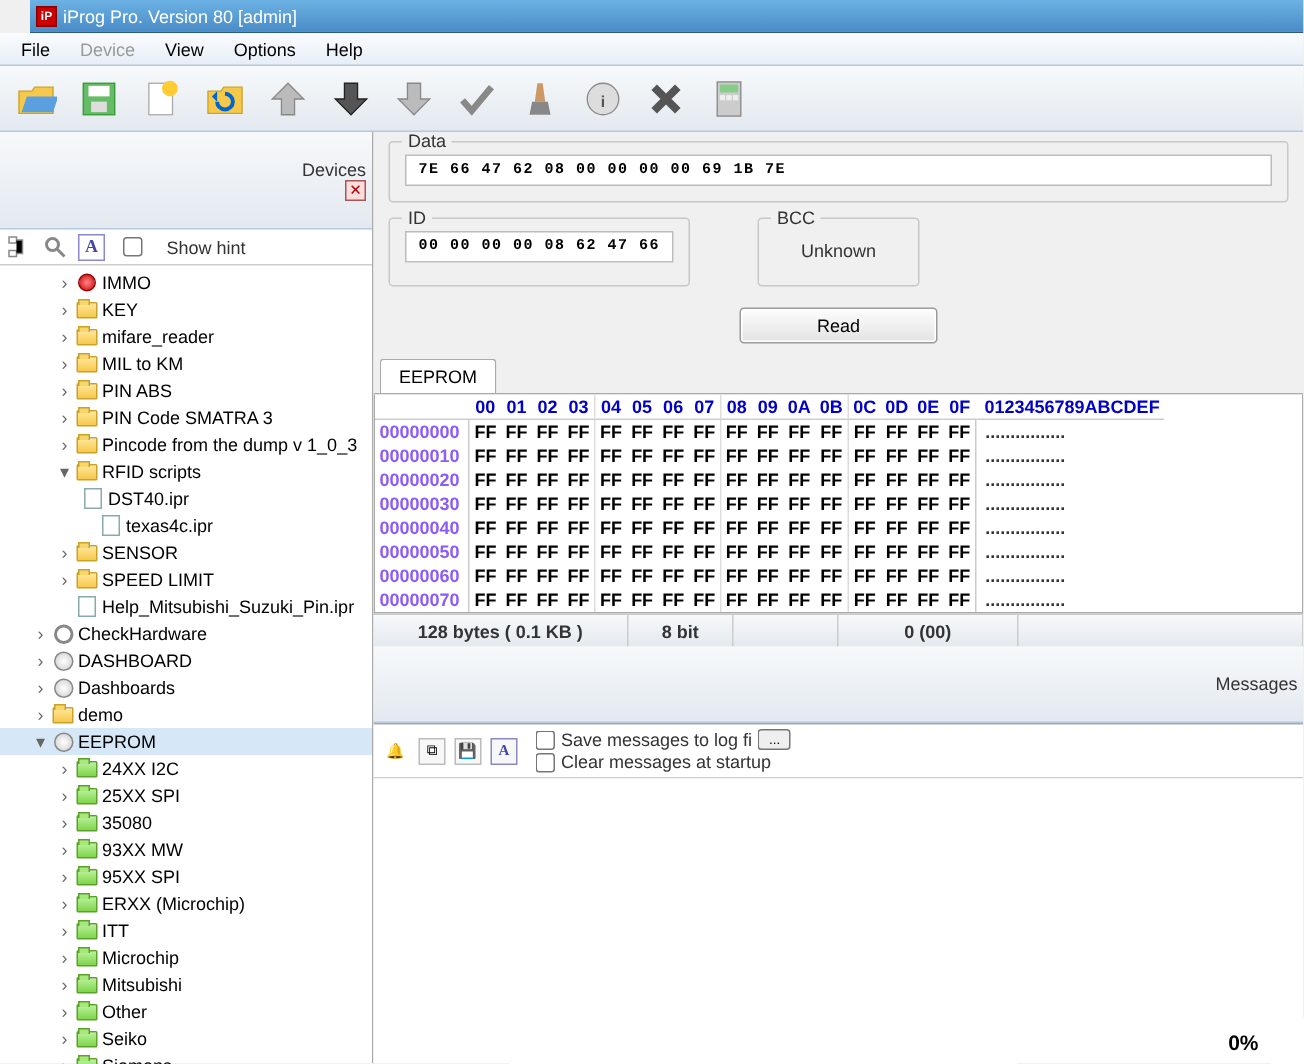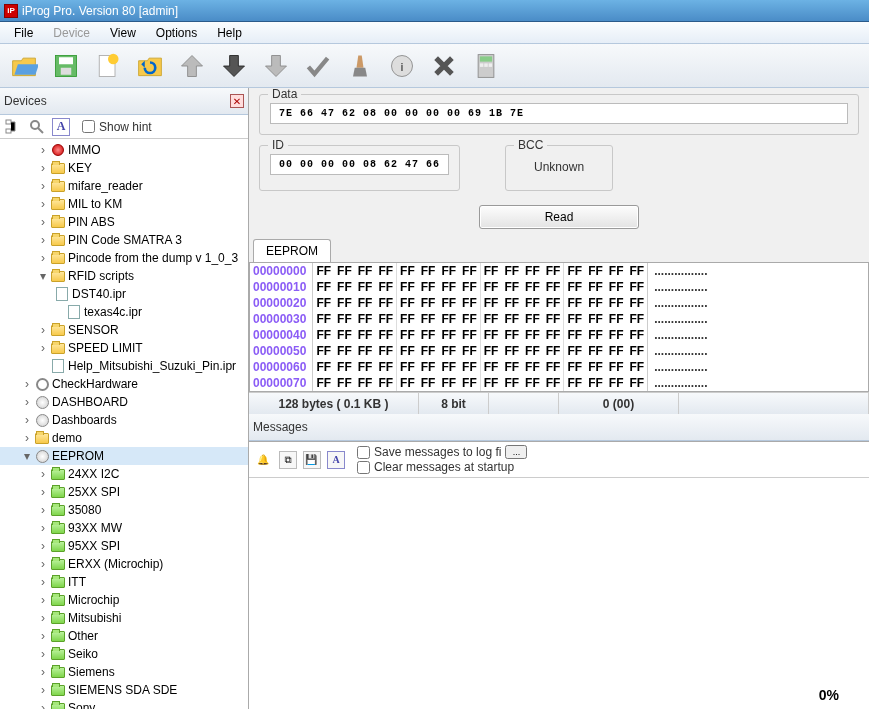--- a/index.html
+++ b/index.html
@@ -1,37 +1,37 @@
 <!DOCTYPE html>
 <html><head>
 <meta charset="utf-8">
 <style>
 * { box-sizing: border-box; margin: 0; padding: 0; font-family: "Segoe UI", Tahoma, sans-serif; font-size: 12px; }
 body { background: #f0f0f0; width: 869px; height: 709px; overflow: hidden; display: flex; flex-direction: column; }
 
-.titlebar { background: linear-gradient(#6cb2e4,#4a8cc7); height: 22px; display: flex; align-items: center; padding: 0 4px; border-bottom: 1px solid #2a5a8a; }
+.titlebar { background: linear-gradient(#6cb2e4,#4a8cc7); height: 22px; display: flex; align-items: center; padding: 0 4px; border-bottom: 1px solid #2a5a8a; margin-left: 20px; }
 .titlebar .tb-icon { width: 14px; height: 14px; background: #c00; border: 1px solid #800; margin-right: 4px; display:flex;align-items:center;justify-content:center;color:#fff;font-size:8px;font-weight:bold;}
 .titlebar .tb-title { color: #fff; font-size: 12px; }
 
 .menubar { background: linear-gradient(#fafcfe,#e6eef7); height: 22px; display: flex; align-items: center; border-bottom: 1px solid #b5c8dd; padding-left: 4px; }
 .menubar .menu-item { padding: 2px 10px; color: #000; cursor: default; }
 .menubar .menu-item.disabled { color: #999; }
 
 .toolbar { background: linear-gradient(#f7f9fb,#e3e9f0); height: 44px; display: flex; align-items: center; border-bottom: 1px solid #b5c8dd; padding-left: 4px; gap: 2px; }
 .toolbar .tb-btn { width: 40px; height: 36px; display:flex; align-items:center; justify-content:center; border: 1px solid transparent; }
 .toolbar svg { width: 28px; height: 28px; }
 
 .workspace { flex: 1; display: flex; overflow: hidden; }
 
 .devices-panel { width: 249px; background: #fff; display:flex; flex-direction:column; border-right:1px solid #aaa;}
-.panel-title { background: linear-gradient(#f7f9fb,#e3e9f0); border-bottom:1px solid #b5c8dd; padding:6px 4px; display:flex; align-items:flex-start; justify-content:space-between; font-family: "Segoe UI", Tahoma; color:#333;}
+.panel-title { background: linear-gradient(#f7f9fb,#e3e9f0); border-bottom:1px solid #b5c8dd; padding:18px 4px; display:flex; align-items:flex-end; justify-content:space-between; font-family: "Segoe UI", Tahoma; color:#333;flex-direction:column;}
 .panel-title .pt-close { width:14px; height:14px; border:1px solid #a55; background:#fdd; color:#a00; font-size:10px; display:flex;align-items:center;justify-content:center;}
 .devices-toolbar { border-bottom:1px solid #ccc; height:24px; display:flex; align-items:center; padding:0 4px; gap:6px;}
 .devices-toolbar .dt-ico { width:18px;height:18px; display:flex;align-items:center;justify-content:center;}
-.devices-toolbar .dt-check { display:flex; align-items:center; gap:4px; margin-left:6px; color:#333;}
+.devices-toolbar .dt-check { display:flex; align-items:center; gap:16px; margin-left:6px; color:#333;}
 .devices-toolbar input[type=checkbox]{ width:13px;height:13px;}
 
 .tree { flex:1; overflow-y:auto; overflow-x:hidden; padding:2px 0;}
 .tree-row { display:flex; align-items:center; height:18px; padding-right:4px; white-space:nowrap; cursor:default;}
 .tree-row.selected { background:#d6e8f8;}
 .tw { display:inline-block; width:14px; text-align:center; color:#666; font-size:12px;}
 .tree-ico { width:16px; height:14px; display:inline-flex; align-items:center; justify-content:center; margin-right:2px;}
 .folder { width:14px;height:11px; background:linear-gradient(#ffe79c,#f7c94b); border:1px solid #caa22a; border-radius:1px; position:relative;}
 .folder::before{content:"";position:absolute;top:-3px;left:0;width:6px;height:3px;background:#f7d66b;border:1px solid #caa22a;border-bottom:none;}
 .folder.green { background:linear-gradient(#baf29c,#7fd54b); border-color:#5ca22a;}
@@ -43,21 +43,21 @@
 
 .right-pane { flex:1; display:flex; flex-direction:column; background:#f0f0f0; overflow:hidden;}
 .top-area { padding: 6px 10px 10px 10px; }
 .fieldset { border:1px solid #c8c8c8; border-radius:3px; padding:8px 10px 10px 10px; margin-bottom:10px; position:relative; background:#f0f0f0;}
 .fieldset .legend { position:absolute; top:-8px; left:8px; background:#f0f0f0; padding:0 4px; color:#333;}
 .mono-box { background:#fff; border:1px solid #bbb; padding:4px 8px; font-family:"Courier New",monospace; font-size:10px; font-weight:bold; letter-spacing:1px;}
 .id-bcc-row { display:flex; gap:16px; }
 .id-bcc-row .fieldset { margin-bottom:0; }
 .bcc-val{ text-align:center; padding:6px 18px; color:#333;}
 .read-btn-row { display:flex; justify-content:center; margin-top:14px;}
-.read-btn { width:160px; height:24px; background:linear-gradient(#fdfdfd,#e3e3e3); border:1px solid #9a9a9a; border-radius:3px; box-shadow:inset 0 0 0 1px #fff;}
+.read-btn { width:132px; height:24px; background:linear-gradient(#fdfdfd,#e3e3e3); border:1px solid #9a9a9a; border-radius:3px; box-shadow:inset 0 0 0 1px #fff;}
 
 .tabstrip { display:flex; border-bottom:1px solid #aaa; background:#f0f0f0; padding-left:4px;}
 .tab { padding:4px 12px; border:1px solid #aaa; border-bottom:none; background:#fff; margin-right:2px; border-radius:3px 3px 0 0;}
 
 .hex-area { background:#fff; border:1px solid #aaa; border-top:none; overflow:auto;}
 .hex-table { border-collapse:collapse; font-family:"Courier New",monospace; font-size:12px; font-weight:bold;}
 .hex-table th, .hex-table td { padding:1px 3px; text-align:center; }
 .hex-table th { color:#0000c8; border-bottom:1px solid #ccc;}
 .hex-table .addr { color:#8b5cf6; border-right:1px solid #ccc; padding-right:6px;}
 .hex-table .ascii { color:#333; border-left:1px solid #ccc; padding-left:6px; text-align:left;}
@@ -446,20 +446,40 @@
       </div>
     </div>
 
     <div class="tabstrip">
       <div class="tab">EEPROM</div>
     </div>
     <div class="hex-area">
       <table class="hex-table" id="hextbl">
           <tbody>
             <tr>
+              <th></th>
+              <th>00</th>
+              <th>01</th>
+              <th>02</th>
+              <th>03</th>
+              <th class="grp-sep">04</th>
+              <th>05</th>
+              <th>06</th>
+              <th>07</th>
+              <th class="grp-sep">08</th>
+              <th>09</th>
+              <th>0A</th>
+              <th>0B</th>
+              <th class="grp-sep">0C</th>
+              <th>0D</th>
+              <th>0E</th>
+              <th>0F</th>
+              <th class="ascii-head">0123456789ABCDEF</th>
+            </tr>
+            <tr>
               <td class="addr">00000000</td>
               <td>FF</td>
               <td>FF</td>
               <td>FF</td>
               <td>FF</td>
               <td class="grp-sep">FF</td>
               <td>FF</td>
               <td>FF</td>
               <td>FF</td>
               <td class="grp-sep">FF</td>

